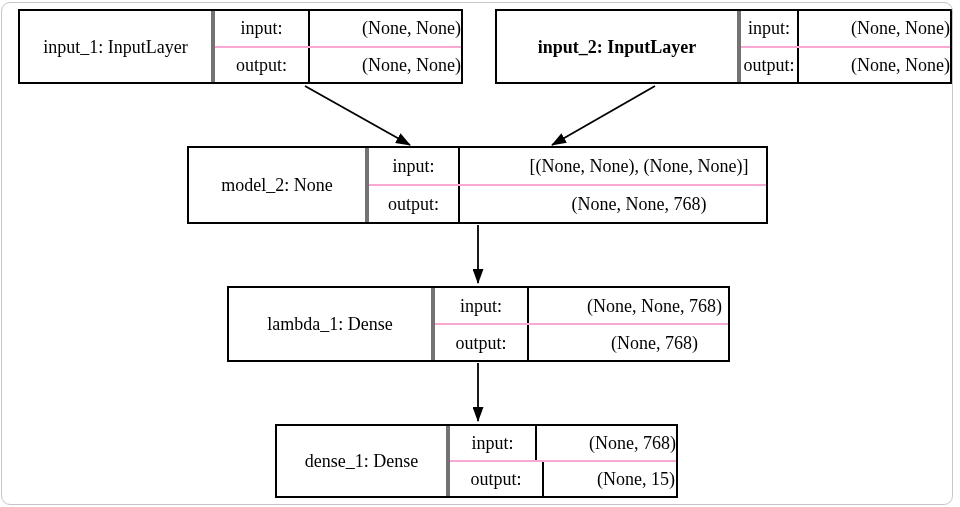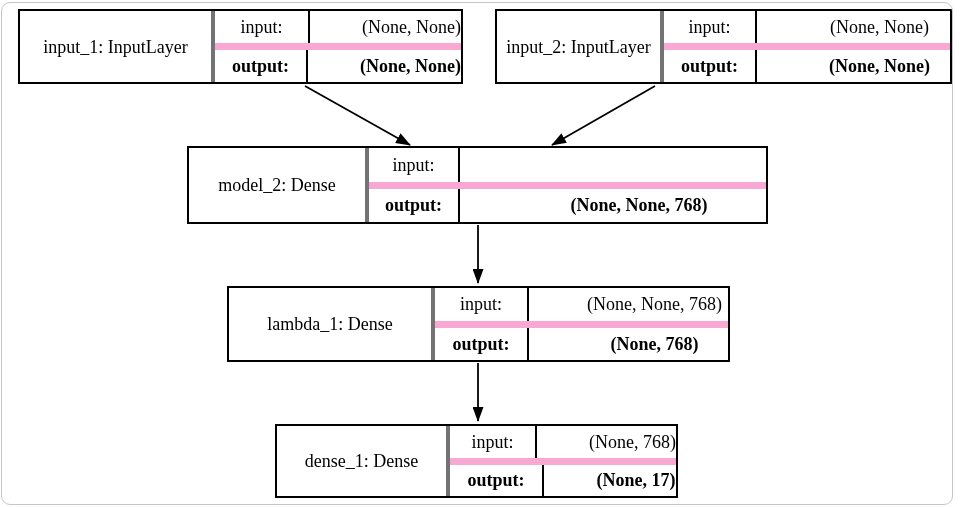--- a/index.html
+++ b/index.html
@@ -58,22 +58,21 @@
     flex-direction: column;
     min-width: 0;
   }
   .io-row {
     flex: 1;
     display: flex;
     min-width: 0;
     gap: 28px;
   }
   .io-row + .io-row {
-    border-top: 7px solid #f9a8d4;
-    font-weight: bold;
+    border-top: 2px solid #f9a8d4;
   }
   .io-label {
     display: flex;
     align-items: center;
     justify-content: center;
     border-right: 2px solid #000000;
     box-sizing: border-box;
     white-space: nowrap;
   }
   .io-value {
@@ -110,38 +109,39 @@
         <div class="io-value">(None, None)</div>
       </div>
       <div class="io-row">
         <div class="io-label" style="width:95px;">output:</div>
         <div class="io-value">(None, None)</div>
       </div>
     </div>
   </div>
 
   <div class="node" style="left:495px; top:9px; width:457px; height:75px;">
-    <div class="layer-name" style="width:167px;">input_2: InputLayer</div>
+    <div class="layer-name" style="width:244px;font-weight:bold;">input_2: InputLayer</div>
     <div class="io">
       <div class="io-row">
         <div class="io-label" style="width:93px;">input:</div>
         <div class="io-value">(None, None)</div>
       </div>
       <div class="io-row">
         <div class="io-label" style="width:93px;">output:</div>
         <div class="io-value">(None, None)</div>
       </div>
     </div>
   </div>
 
   <div class="node" style="left:187px; top:146px; width:581px; height:78px;">
-    <div class="layer-name" style="width:180px;">model_2: Dense</div>
+    <div class="layer-name" style="width:180px;">model_2: None</div>
     <div class="io">
       <div class="io-row">
         <div class="io-label" style="width:91px;">input:</div>
+        <div class="io-value">[(None, None), (None, None)]</div>
       </div>
       <div class="io-row">
         <div class="io-label" style="width:91px;">output:</div>
         <div class="io-value">(None, None, 768)</div>
       </div>
     </div>
   </div>
 
   <div class="node" style="left:227px; top:286px; width:503px; height:76px;">
     <div class="layer-name" style="width:206px;">lambda_1: Dense</div>
@@ -159,19 +159,19 @@
 
   <div class="node" style="left:275px; top:424px; width:403px; height:74px;">
     <div class="layer-name" style="width:173px;text-align:center;">dense_1: Dense</div>
     <div class="io">
       <div class="io-row">
         <div class="io-label" style="width:94px;">input:</div>
         <div class="io-value">(None, 768)</div>
       </div>
       <div class="io-row">
         <div class="io-label" style="width:94px;">output:</div>
-        <div class="io-value">(None, 17)</div>
+        <div class="io-value">(None, 15)</div>
       </div>
     </div>
   </div>
 
   <div id="frame"></div>
 </div>
 
 </body></html>

